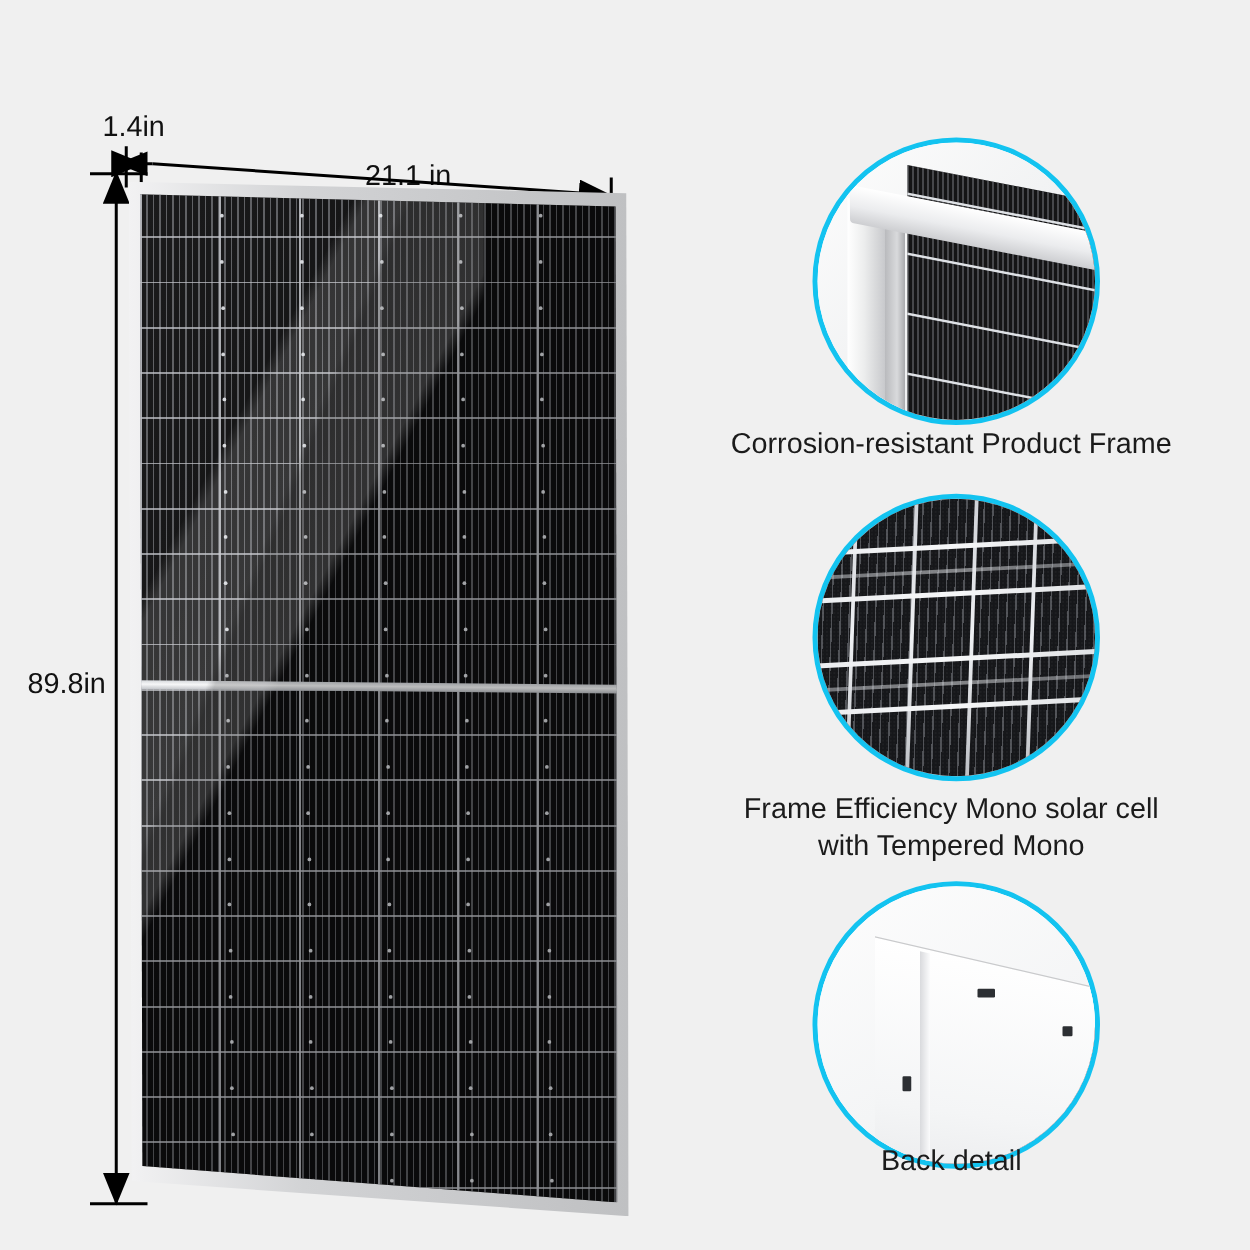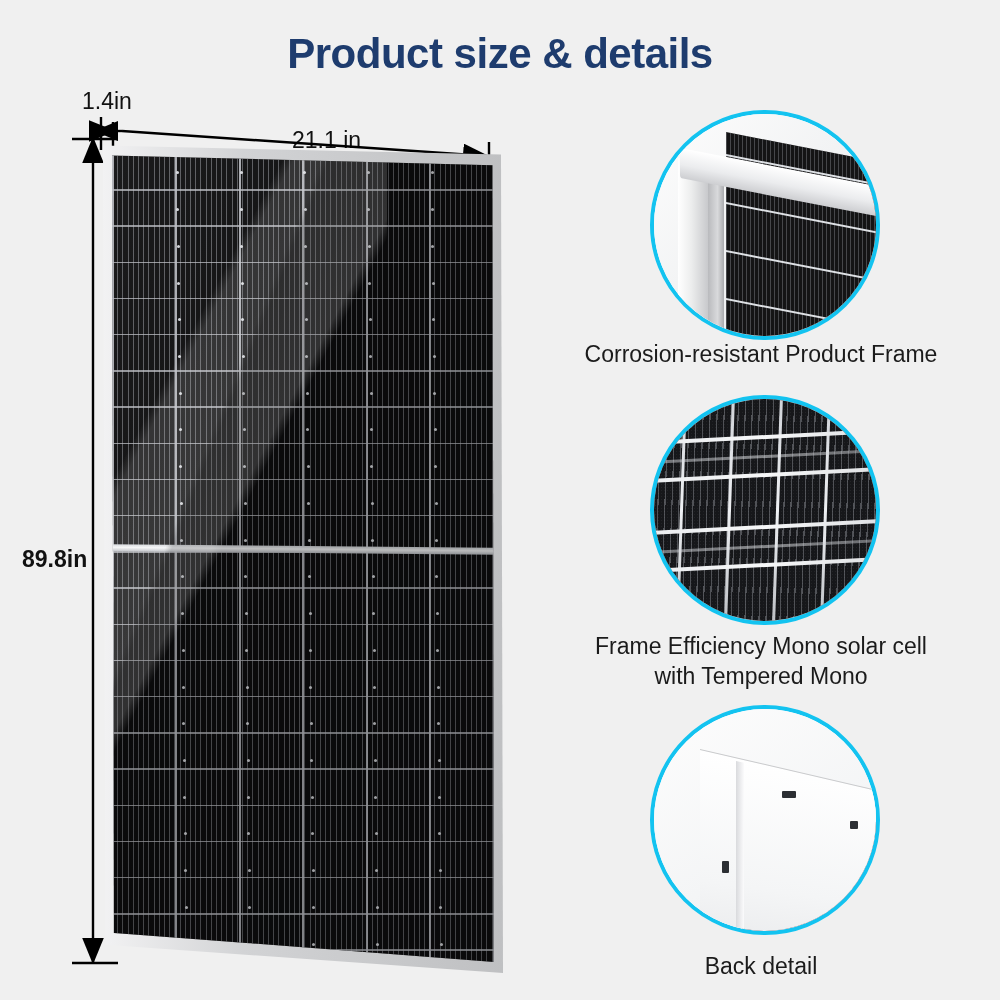--- a/index.html
+++ b/index.html
@@ -18,21 +18,21 @@
     text-align:center;
     font-size:42px;font-weight:bold;
     letter-spacing:-0.5px;
     color:#1e3c6e;
   }
 
   
   .dim-text{position:absolute;color:#111;font-size:23px;letter-spacing:0px;white-space:nowrap;}
   #dim-thickness{left:82px;top:88px;}
   #dim-width{left:292px;top:127px;}
-  #dim-height{left:22px;top:546px;font-weight:bold;}
+  #dim-height{left:22px;top:533px;}
 
   
   .dimsvg{position:absolute;left:0;top:0;width:1000px;height:1000px;pointer-events:none;}
 
   
   .panel-wrap{
     position:absolute;left:103px;top:143px;width:400px;height:830px;
   }
   .panel-frame{
     position:absolute;inset:0;
@@ -210,21 +210,20 @@
     background:linear-gradient(90deg,#d9dadd,#fbfbfc);
     transform:skewY(13deg);transform-origin:left top;
   }
   .c3-tab{position:absolute;background:#2c2f33;border-radius:1px;}
 </style>
 </head>
 <body>
 
 <div class="stage">
 
-  <div class="title">Product size &amp; details</div>
 
   <div class="dim-text" id="dim-thickness">1.4in</div>
   <div class="dim-text" id="dim-width">21.1 in</div>
   <div class="dim-text" id="dim-height">89.8in</div>
 
   <svg class="dimsvg">
     <defs>
       <marker id="ah" markerWidth="11" markerHeight="9" refX="10" refY="4.5" orient="auto">
         <polygon points="0,0 11,4.5 0,9" fill="#000"></polygon>
       </marker>
@@ -419,16 +418,16 @@
 
         <div class="vsep" style="left:82px"></div>
       </div>
       <div class="c3-back"></div>
       <div class="c3-edge"></div>
       <div class="c3-tab" style="left:128px;top:82px;width:14px;height:7px"></div>
       <div class="c3-tab" style="left:196px;top:112px;width:8px;height:8px"></div>
       <div class="c3-tab" style="left:208px;top:47px;width:7px;height:7px"></div>
       <div class="c3-tab" style="left:68px;top:152px;width:7px;height:12px"></div>
     </div>
-    <div class="caption" style="left:531px;top:952px">Back detail</div>
+    <div class="caption" style="left:531px;top:914px">Back detail</div>
   </div>
 
 </div>
 
 </body></html>

